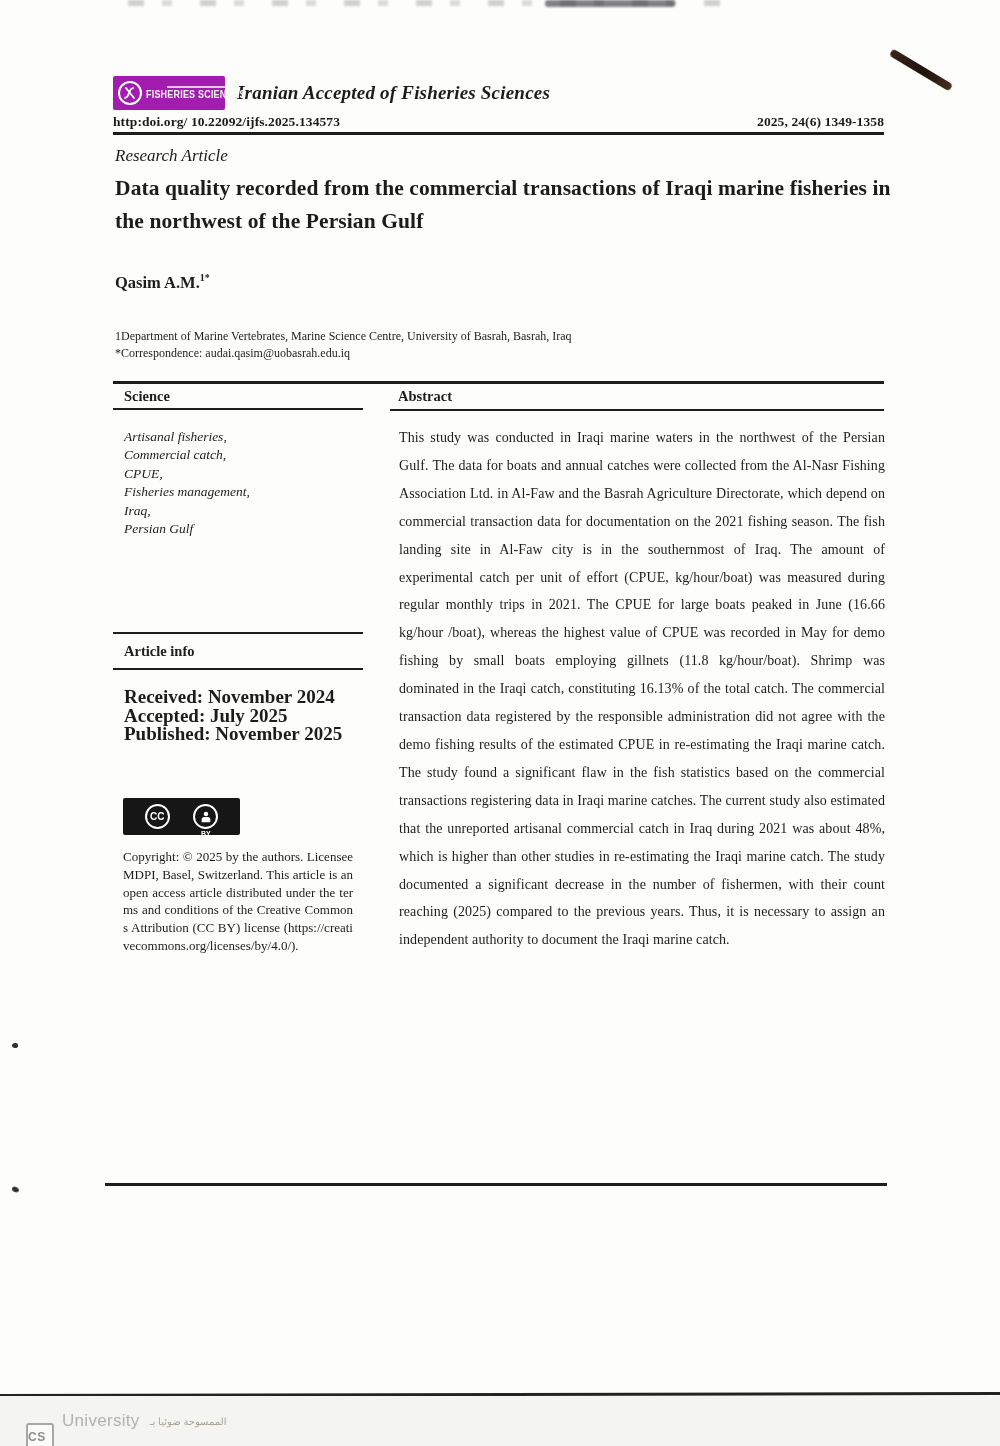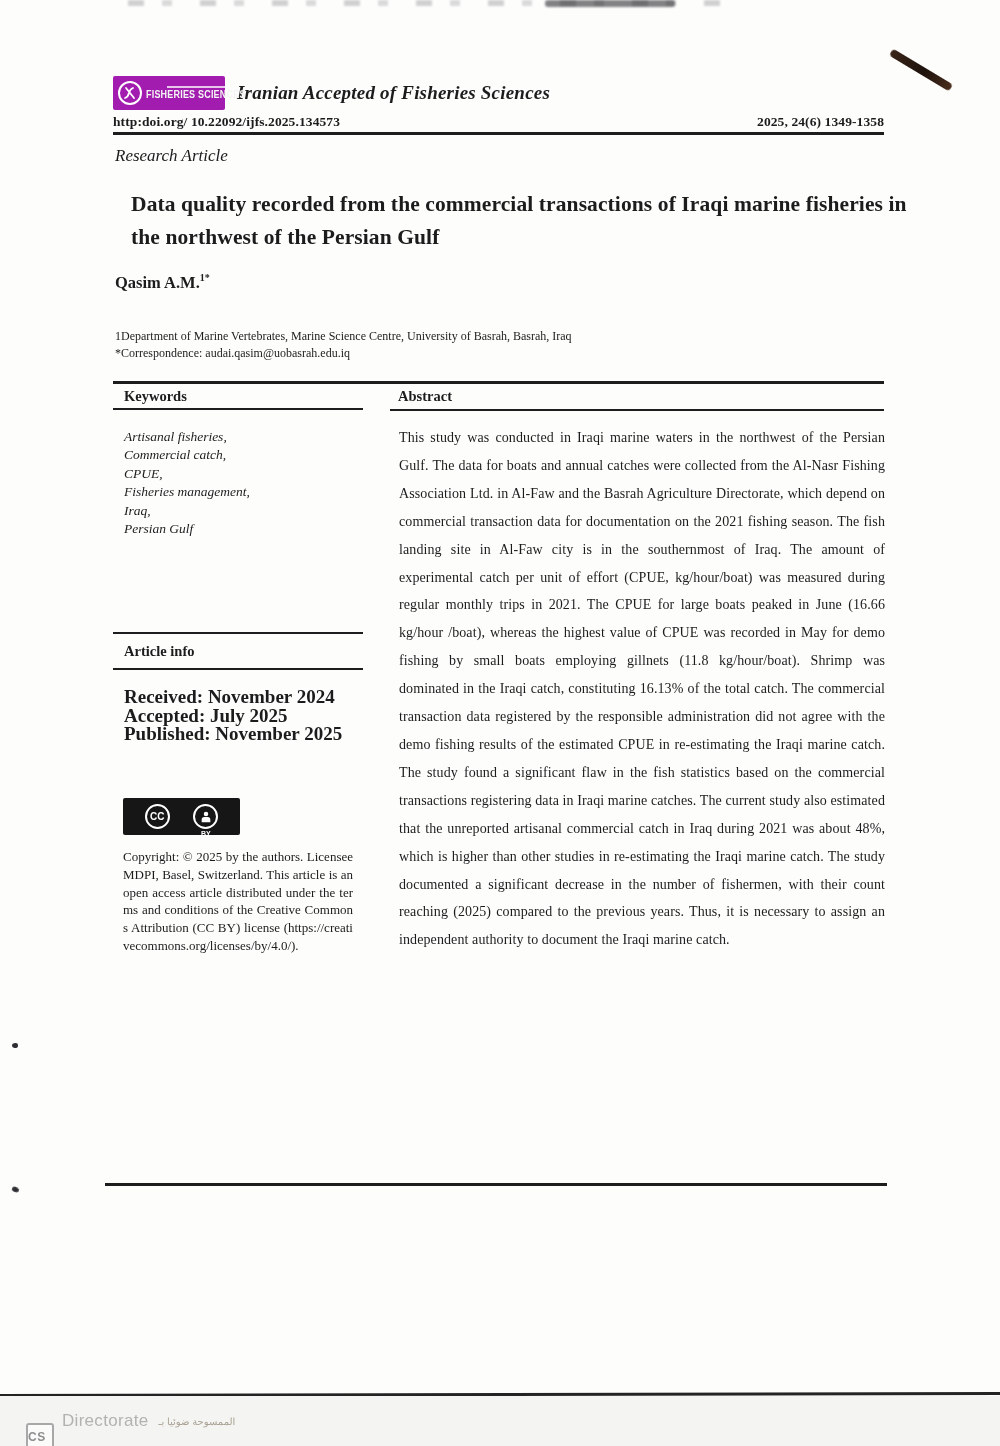--- a/index.html
+++ b/index.html
@@ -134,32 +134,32 @@
   </div>
 
   <div class="doi-row">
     <span>http:doi.org/ 10.22092/ijfs.2025.134573</span>
     <span>2025, 24(6) 1349-1358</span>
   </div>
   <div class="rule-header"></div>
 
   <div class="research-article">Research Article</div>
 
-  <h1 class="title" style="margin:16px;">Data quality recorded from the commercial transactions of Iraqi marine fisheries in the northwest of the Persian Gulf</h1>
+  <h1 class="title" style="margin:0;">Data quality recorded from the commercial transactions of Iraqi marine fisheries in the northwest of the Persian Gulf</h1>
 
   <div class="author"><span>Qasim A.M.</span><sup>1*</sup></div>
 
   <div class="affiliation-block">
     <div>1Department of Marine Vertebrates, Marine Science Centre, University of Basrah, Basrah, Iraq</div>
     <div>*Correspondence: audai.qasim@uobasrah.edu.iq</div>
   </div>
 
   <div class="rule-table-top"></div>
 
-  <div class="kw-heading">Keywords</div>
+  <div class="kw-heading">Science</div>
   <div class="kw-underline"></div>
   <div class="kw-list">
     <div>Artisanal fisheries,</div>
     <div>Commercial catch,</div>
     <div>CPUE,</div>
     <div>Fisheries management,</div>
     <div>Iraq,</div>
     <div>Persian Gulf</div>
   </div>
 
@@ -191,17 +191,17 @@
 
   <p class="copyright" style="margin:0;">Copyright: © 2025 by the authors. Licensee MDPI, Basel, Switzerland. This article is an open access article distributed under the terms and conditions of the Creative Commons Attribution (CC BY) license (https://creativecommons.org/licenses/by/4.0/).</p>
 
   <div class="rule-bottom"></div>
 
   <div class="footer-line"></div>
   <div class="footer">
     <div class="cs-logo">
       <span>CS</span>
     </div>
-    <div class="cs-brand">Directorate</div>
+    <div class="cs-brand">University</div>
     <div class="cs-arabic">الممسوحة ضوئيا بـ</div>
   </div>
 
 </div>
 
 </body></html>

